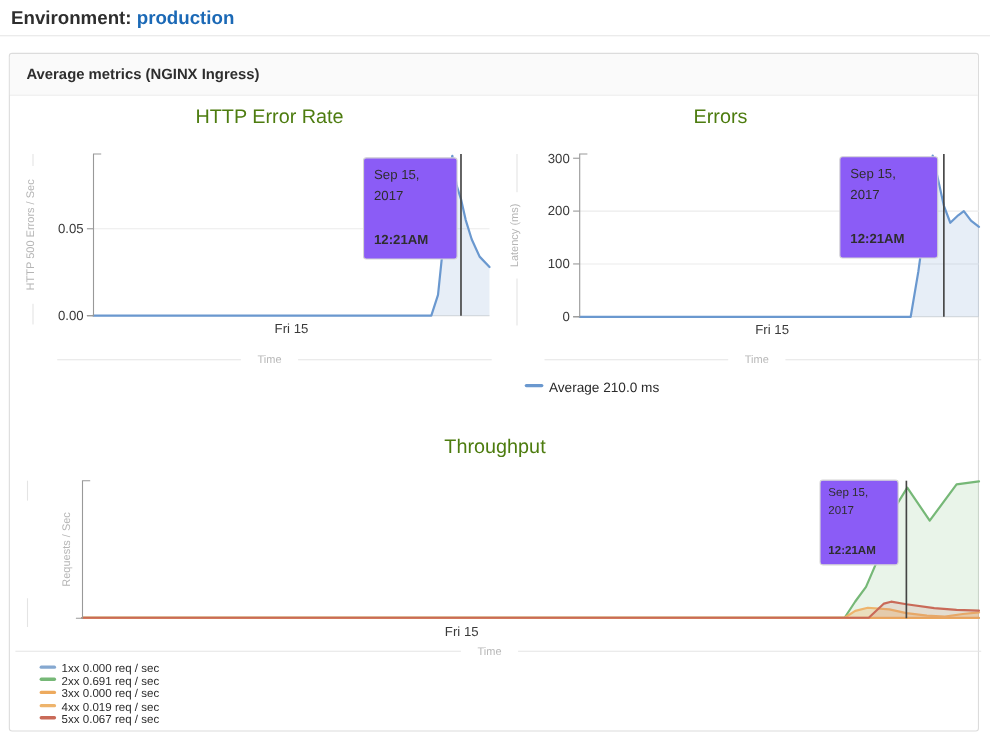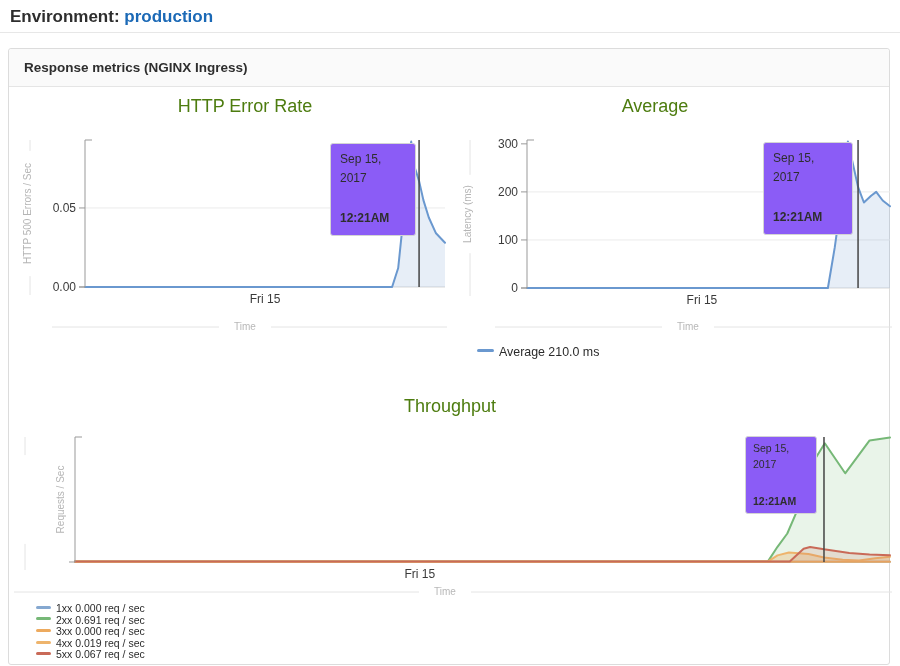--- a/index.html
+++ b/index.html
@@ -29,21 +29,21 @@
 
 <div id="page">
   <div class="env-header">
     <span>Environment:</span>
     <a href="#" style="color: rgb(27, 105, 182);">production</a>
   </div>
   <div class="env-divider"></div>
 
   <div class="panel">
     <div class="panel-header">
-      <span>Response metrics (NGINX Ingress)</span>
+      <span>Average metrics (NGINX Ingress)</span>
     </div>
   </div>
 
   <svg id="charts-canvas" width="900" height="666">
       <g>
         <line x1="85" y1="207.96774193548384" x2="445" y2="207.96774193548384" stroke="#ebebeb" stroke-width="1"></line>
         <line x1="85" y1="287" x2="445" y2="287" stroke="#d8d8d8" stroke-width="1"></line>
         <path d="M85.0,287.0L392.1,287.0L398.2,268.0L403.6,215.9L407.9,160.5L411.2,141.6L415.1,168.5L419.1,181.1L423.4,200.1L428.8,217.5L436.0,233.3L445.0,242.7L445.0,287L85.0,287Z" fill="rgba(106,152,207,0.16)" stroke="none"></path>
         <path d="M85.0,287.0L392.1,287.0L398.2,268.0L403.6,215.9L407.9,160.5L411.2,141.6L415.1,168.5L419.1,181.1L423.4,200.1L428.8,217.5L436.0,233.3L445.0,242.7" fill="none" stroke="#6a98cf" stroke-width="2" stroke-linejoin="round" stroke-linecap="round"></path>
         <path d="M92,140H85V287H79" fill="none" stroke="#999" stroke-width="1"></path>
@@ -103,21 +103,21 @@
         <line x1="14" y1="592" x2="419" y2="592" stroke="#e4e4e4"></line>
         <line x1="471" y1="592" x2="892" y2="592" stroke="#e4e4e4"></line>
         <text x="445" y="595" text-anchor="middle" font-size="10" fill="#b8b8b8">Time</text>
       </g>
     </svg>
 <div class="chart-title" style="left: 245px; top: 96px;">HTTP Error Rate</div>
     <div class="tooltip big" style="left: 330px; top: 143px; width: 86px;">
       <div class="tt-date">Sep 15, 2017</div>
       <div class="tt-time">12:21AM</div>
     </div>
-    <div class="chart-title" style="left: 655px; top: 96px;">Average</div>
+    <div class="chart-title" style="left: 655px; top: 96px;">Errors</div>
     <div class="tooltip big" style="left: 763px; top: 142px; width: 90px;">
       <div class="tt-date">Sep 15, 2017</div>
       <div class="tt-time">12:21AM</div>
     </div>
     <div class="legend-item" style="left: 477px; top: 345px; font-size: 12.4px;"><span class="swatch" style="width: 17px; background: rgb(106, 152, 207);"></span><span>Average 210.0 ms</span></div>
     <div class="chart-title" style="left: 450px; top: 396px;">Throughput</div>
     <div class="tooltip small" style="left: 745px; top: 436px; width: 72px;">
       <div class="tt-date">Sep 15, 2017</div>
       <div class="tt-time">12:21AM</div>
     </div>

